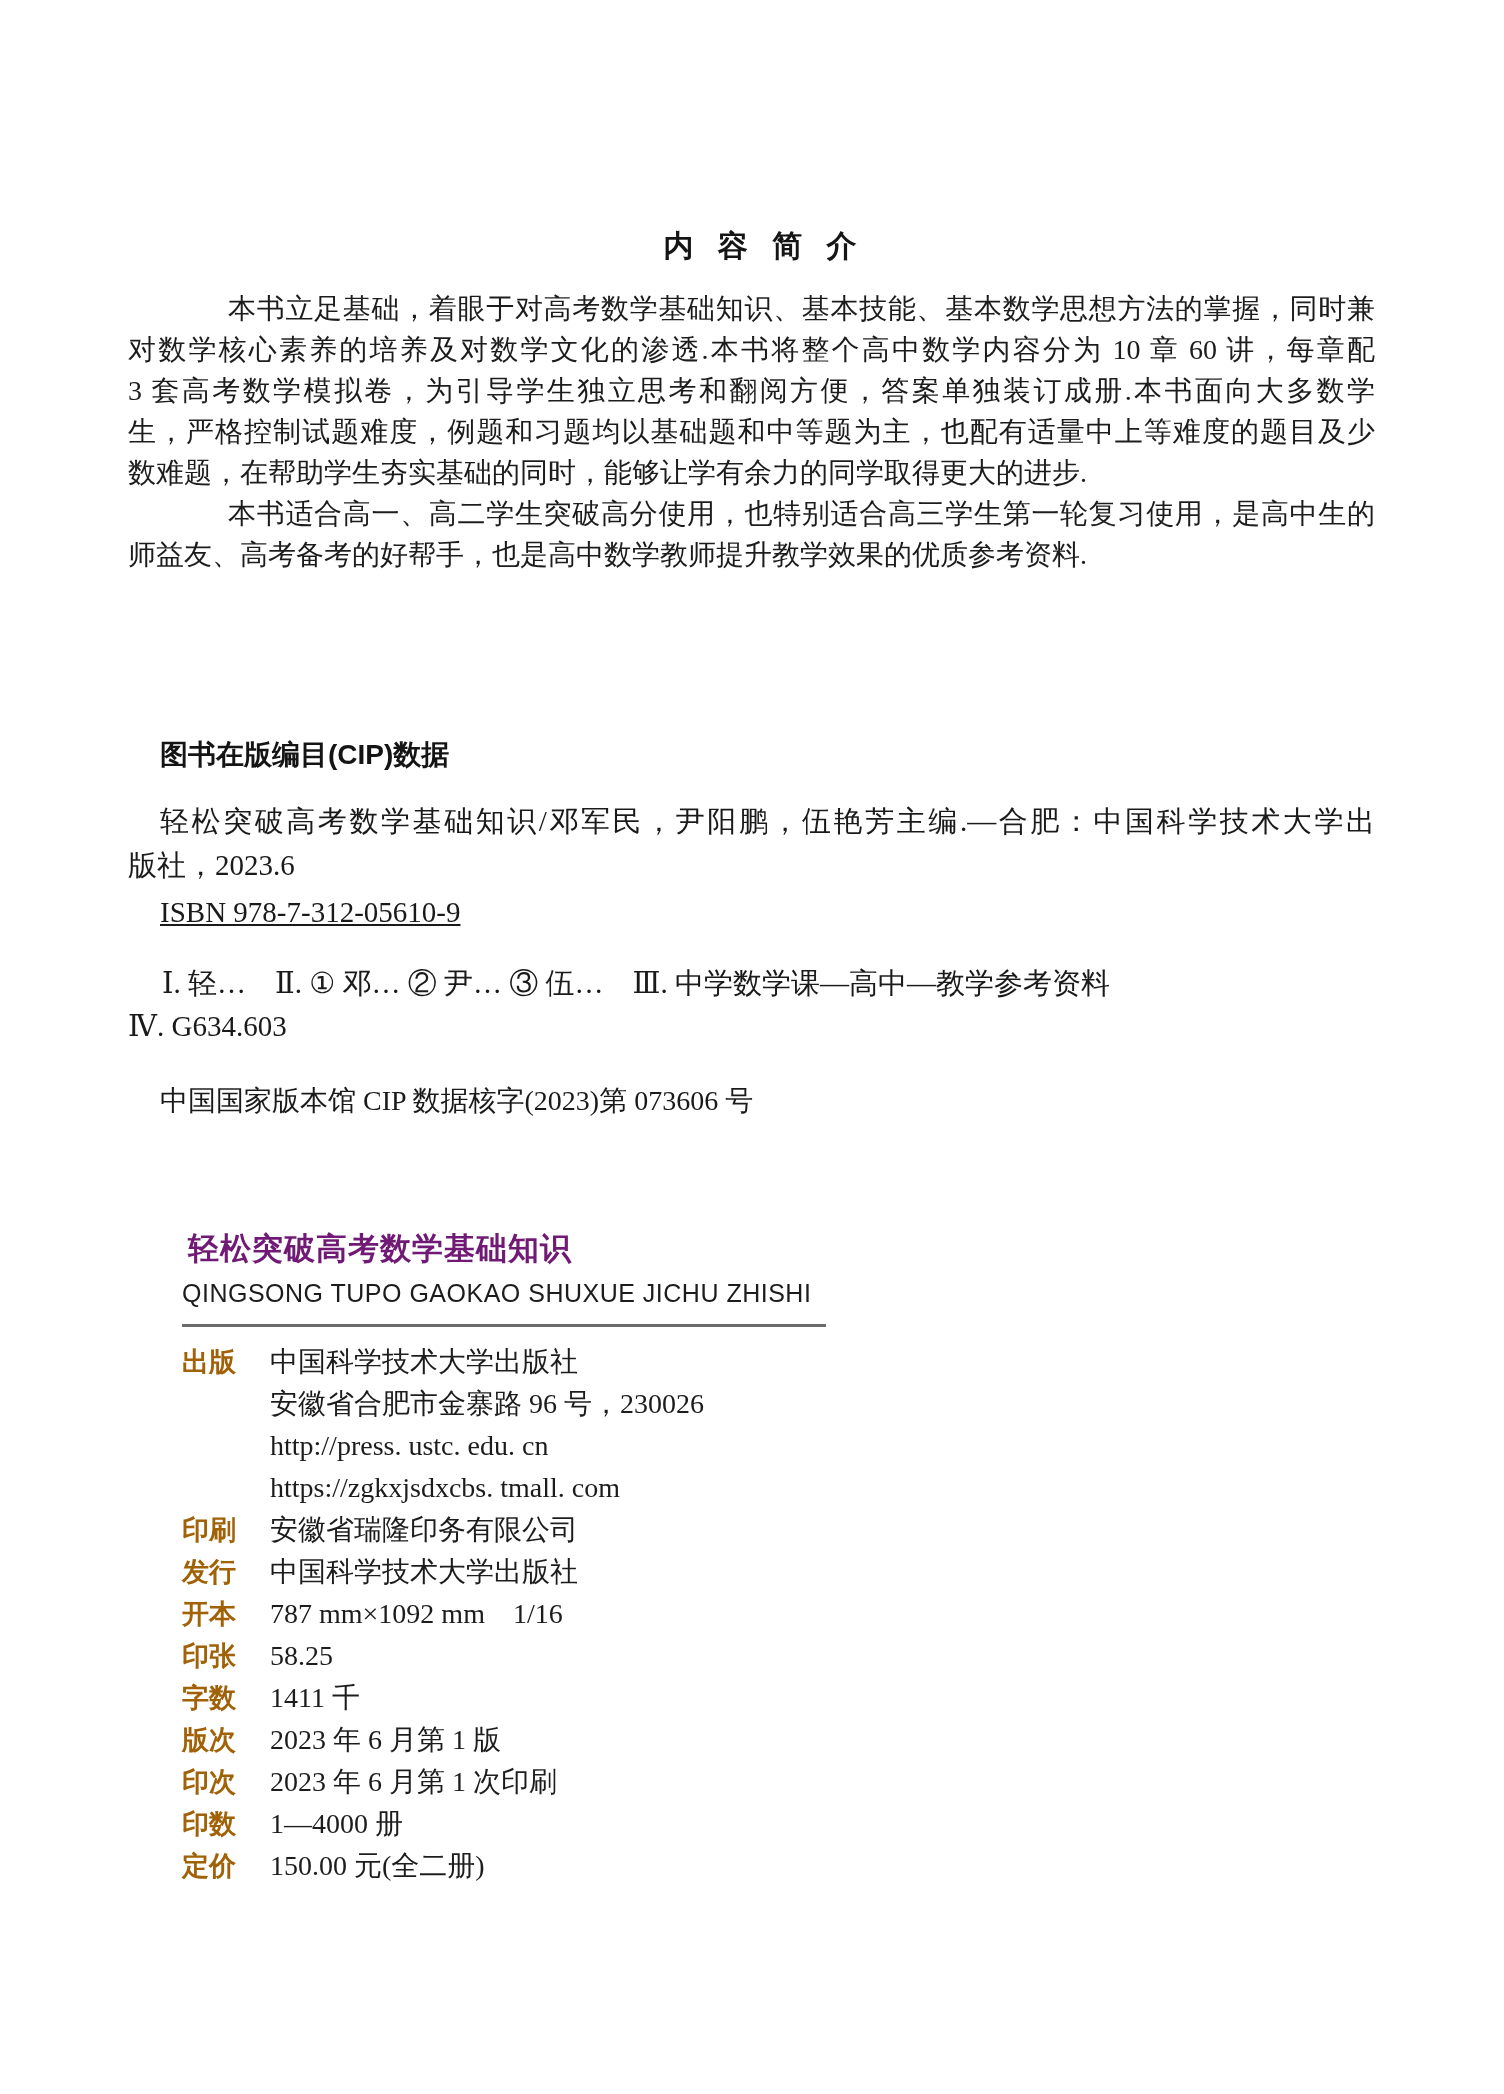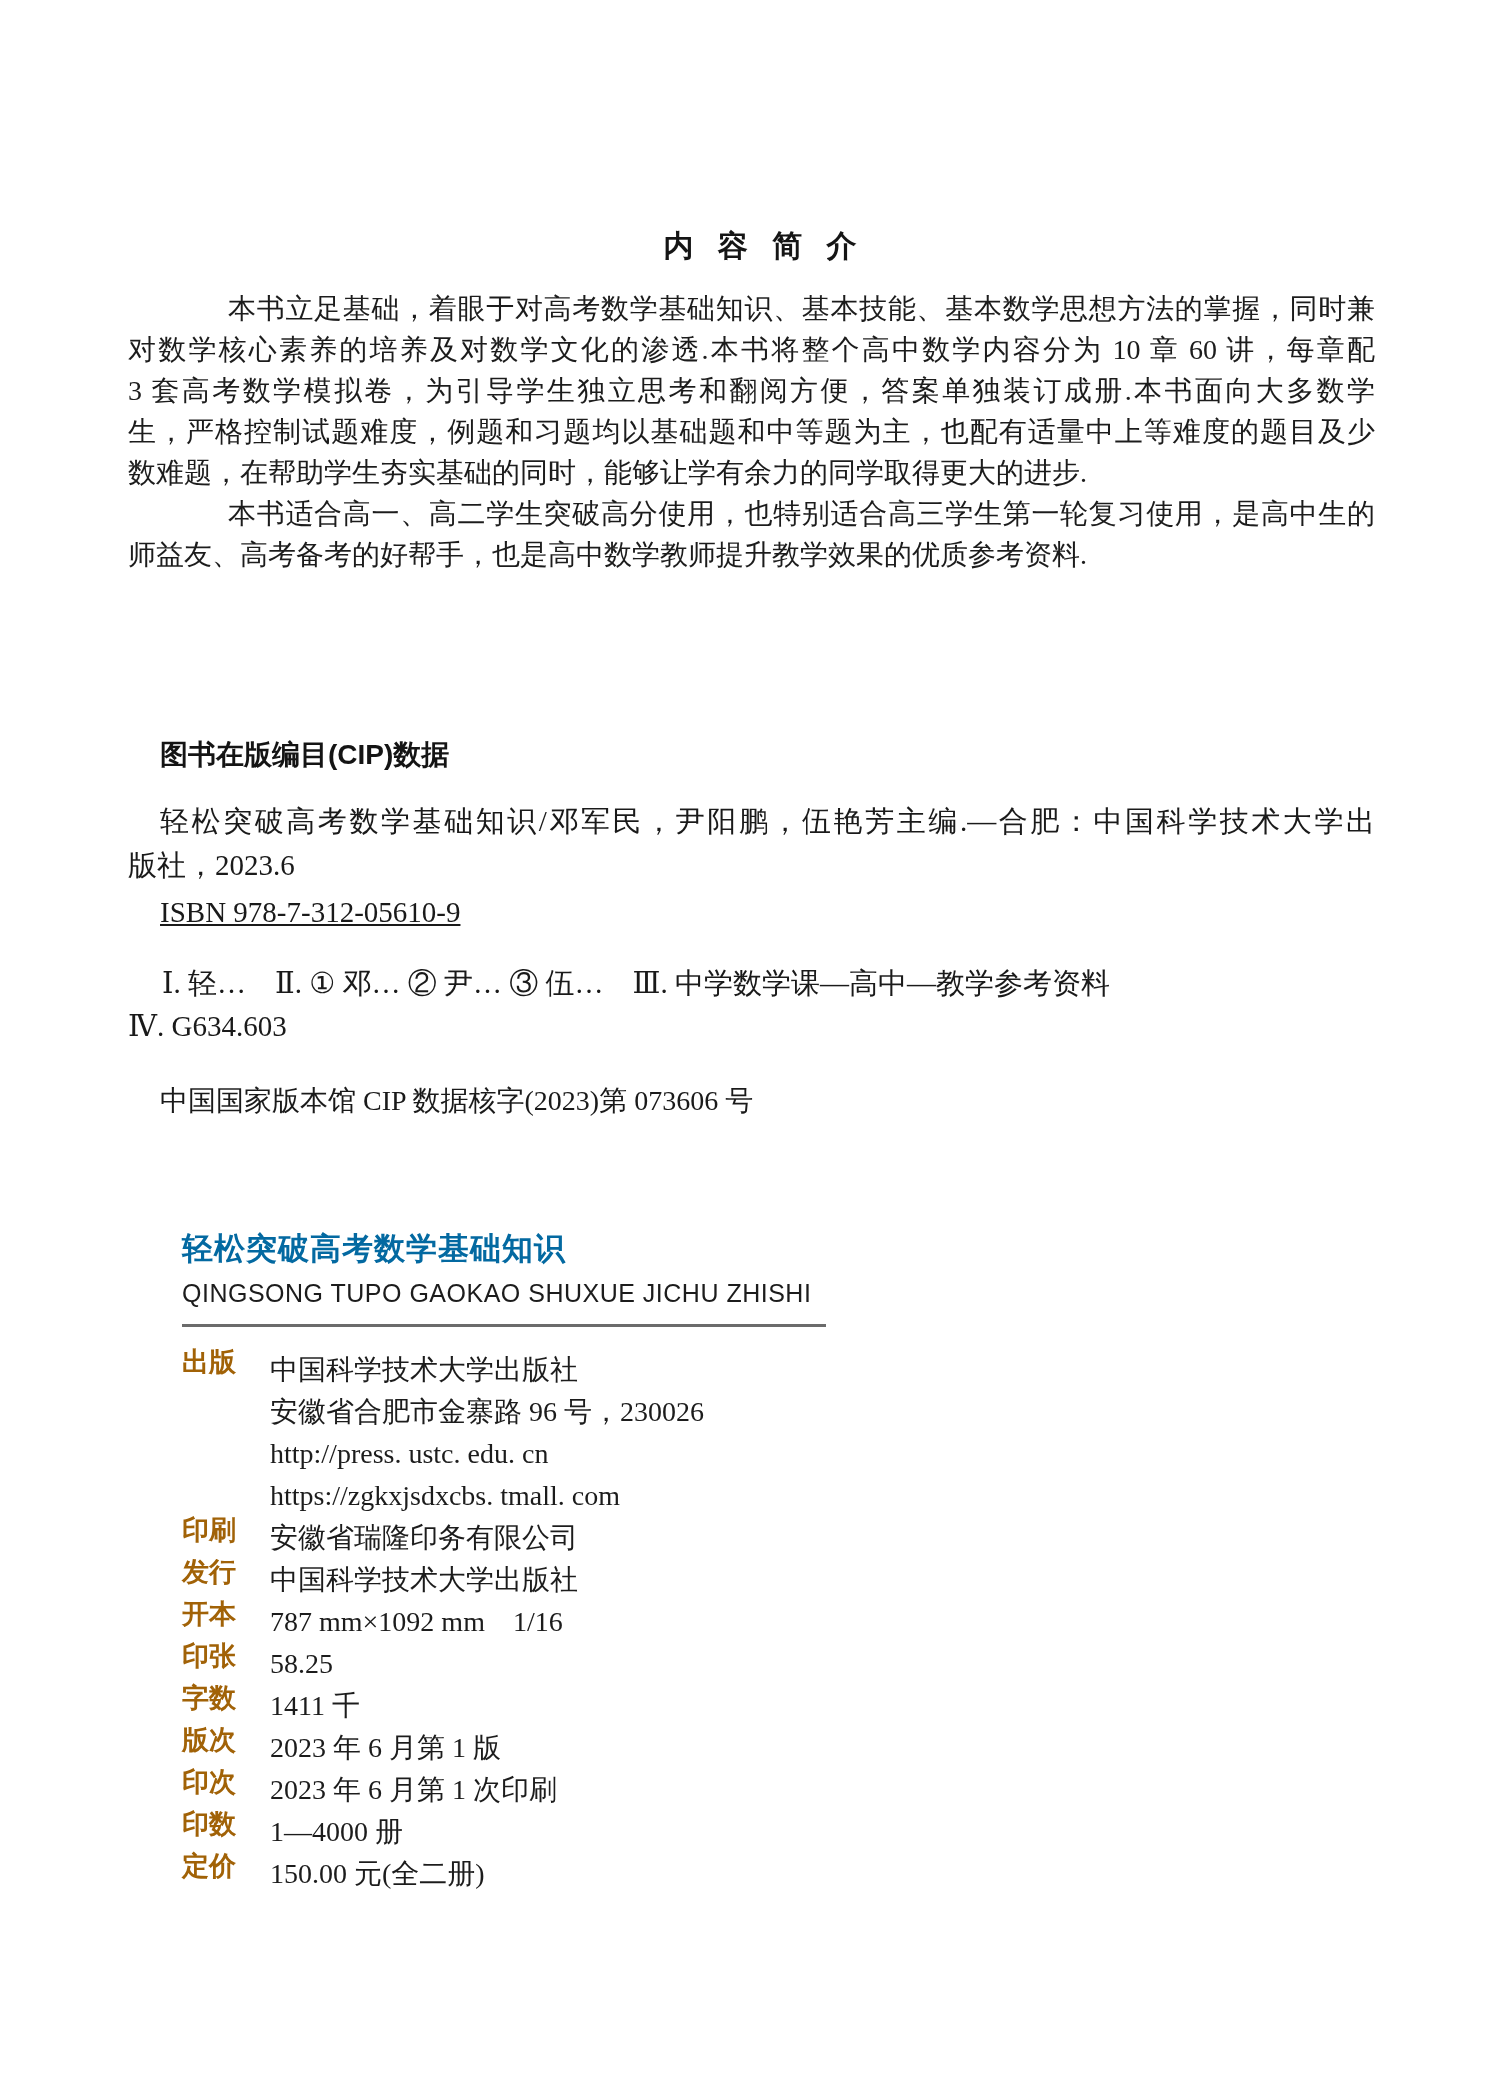--- a/index.html
+++ b/index.html
@@ -52,23 +52,23 @@
     text-align: justify; text-align-last: justify; overflow: hidden;
   }
   .cip-line2 { top: 845px; left: 128px; font-size: 29px; line-height: 41px; }
   .isbn-line { top: 892px; left: 160px; font-size: 29px; line-height: 41px; text-decoration: underline; }
   .class-line1 { top: 963px; left: 162px; font-size: 29px; line-height: 41px; white-space: nowrap; }
   .class-line2 { top: 1006px; left: 128px; font-size: 29px; line-height: 41px; }
   .record-line { top: 1080px; left: 160px; font-size: 28px; line-height: 41px; }
 
   
   .book-title {
-    top: 1228px; left: 182px;
+    top: 1228px; left: 188px;
     font-family: "Liberation Sans", "DejaVu Sans", sans-serif;
-    font-size: 31px; font-weight: 700; color: #0369a1;
+    font-size: 31px; font-weight: 700; color: #701a75;
     letter-spacing: 1px;
   }
   .pinyin {
     top: 1279px; left: 182px;
     font-family: "Liberation Sans", "DejaVu Sans", sans-serif;
     font-size: 25px; font-weight: 400; color: #1c1c1c;
     letter-spacing: 0.5px;
   }
   .rule {
     top: 1324px; left: 182px;
@@ -78,21 +78,20 @@
   .colophon-list { top: 1341px; left: 182px; width: 1100px; }
   .colophon-row { display: flex; height: 42px; line-height: 42px; }
   .colophon-label {
     width: 88px; flex: 0 0 88px;
     font-family: "Liberation Sans", "DejaVu Sans", sans-serif;
     font-size: 27px; font-weight: 700; color: #a16207;
   }
   .colophon-value {
     font-size: 28px; color: #1c1c1c;
     white-space: nowrap;
-    margin-top: 8px;
   }
 </style>
 </head>
 <body>
 
 <div class="page">
 
   <div class="abs intro-title">内 容 简 介</div>
 
   <div class="abs body-block">

